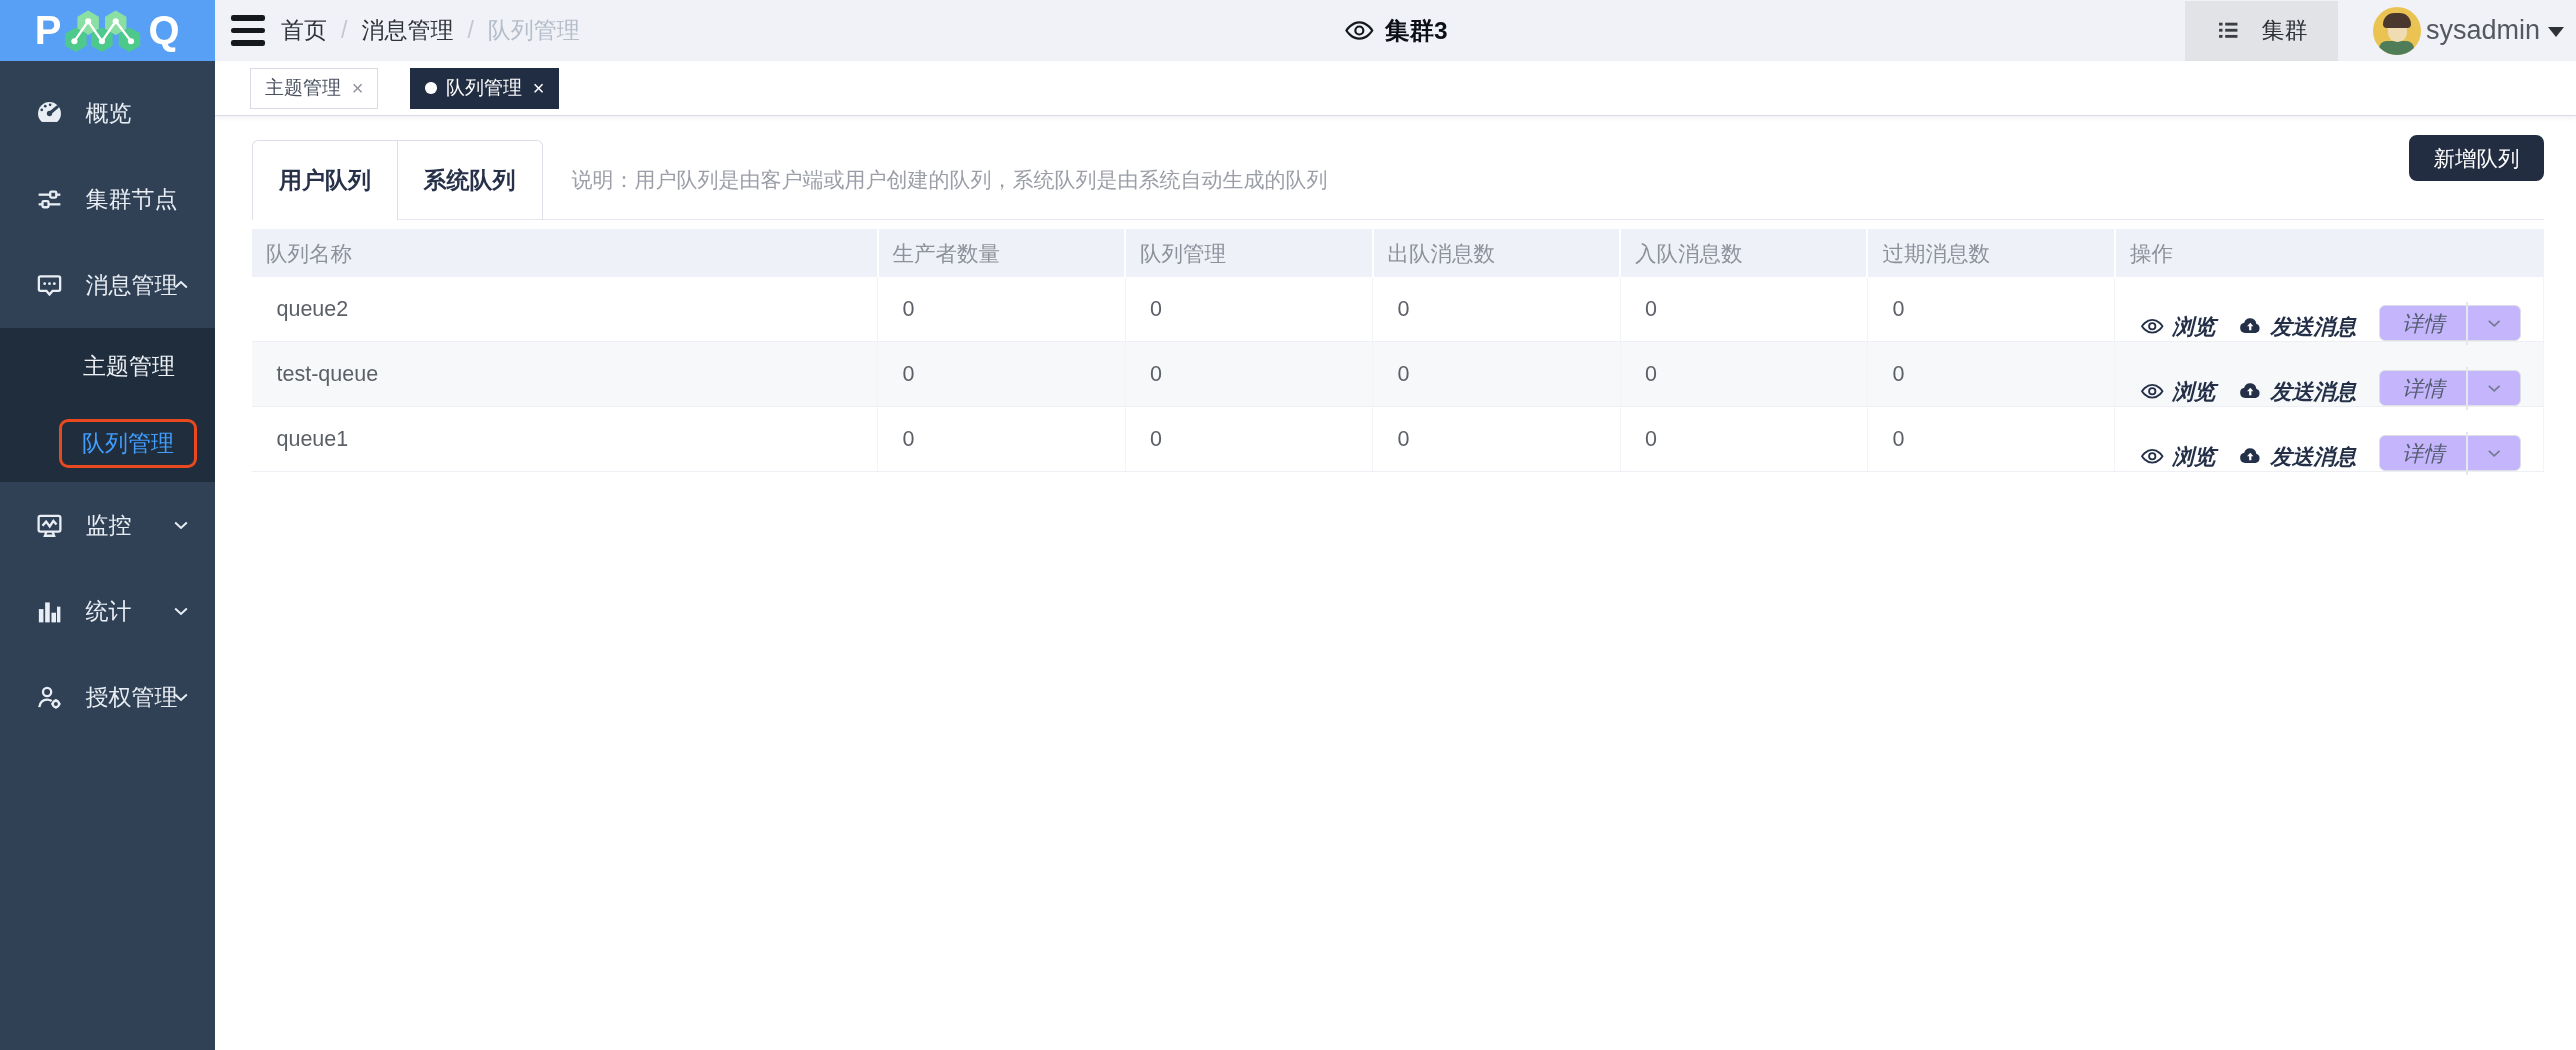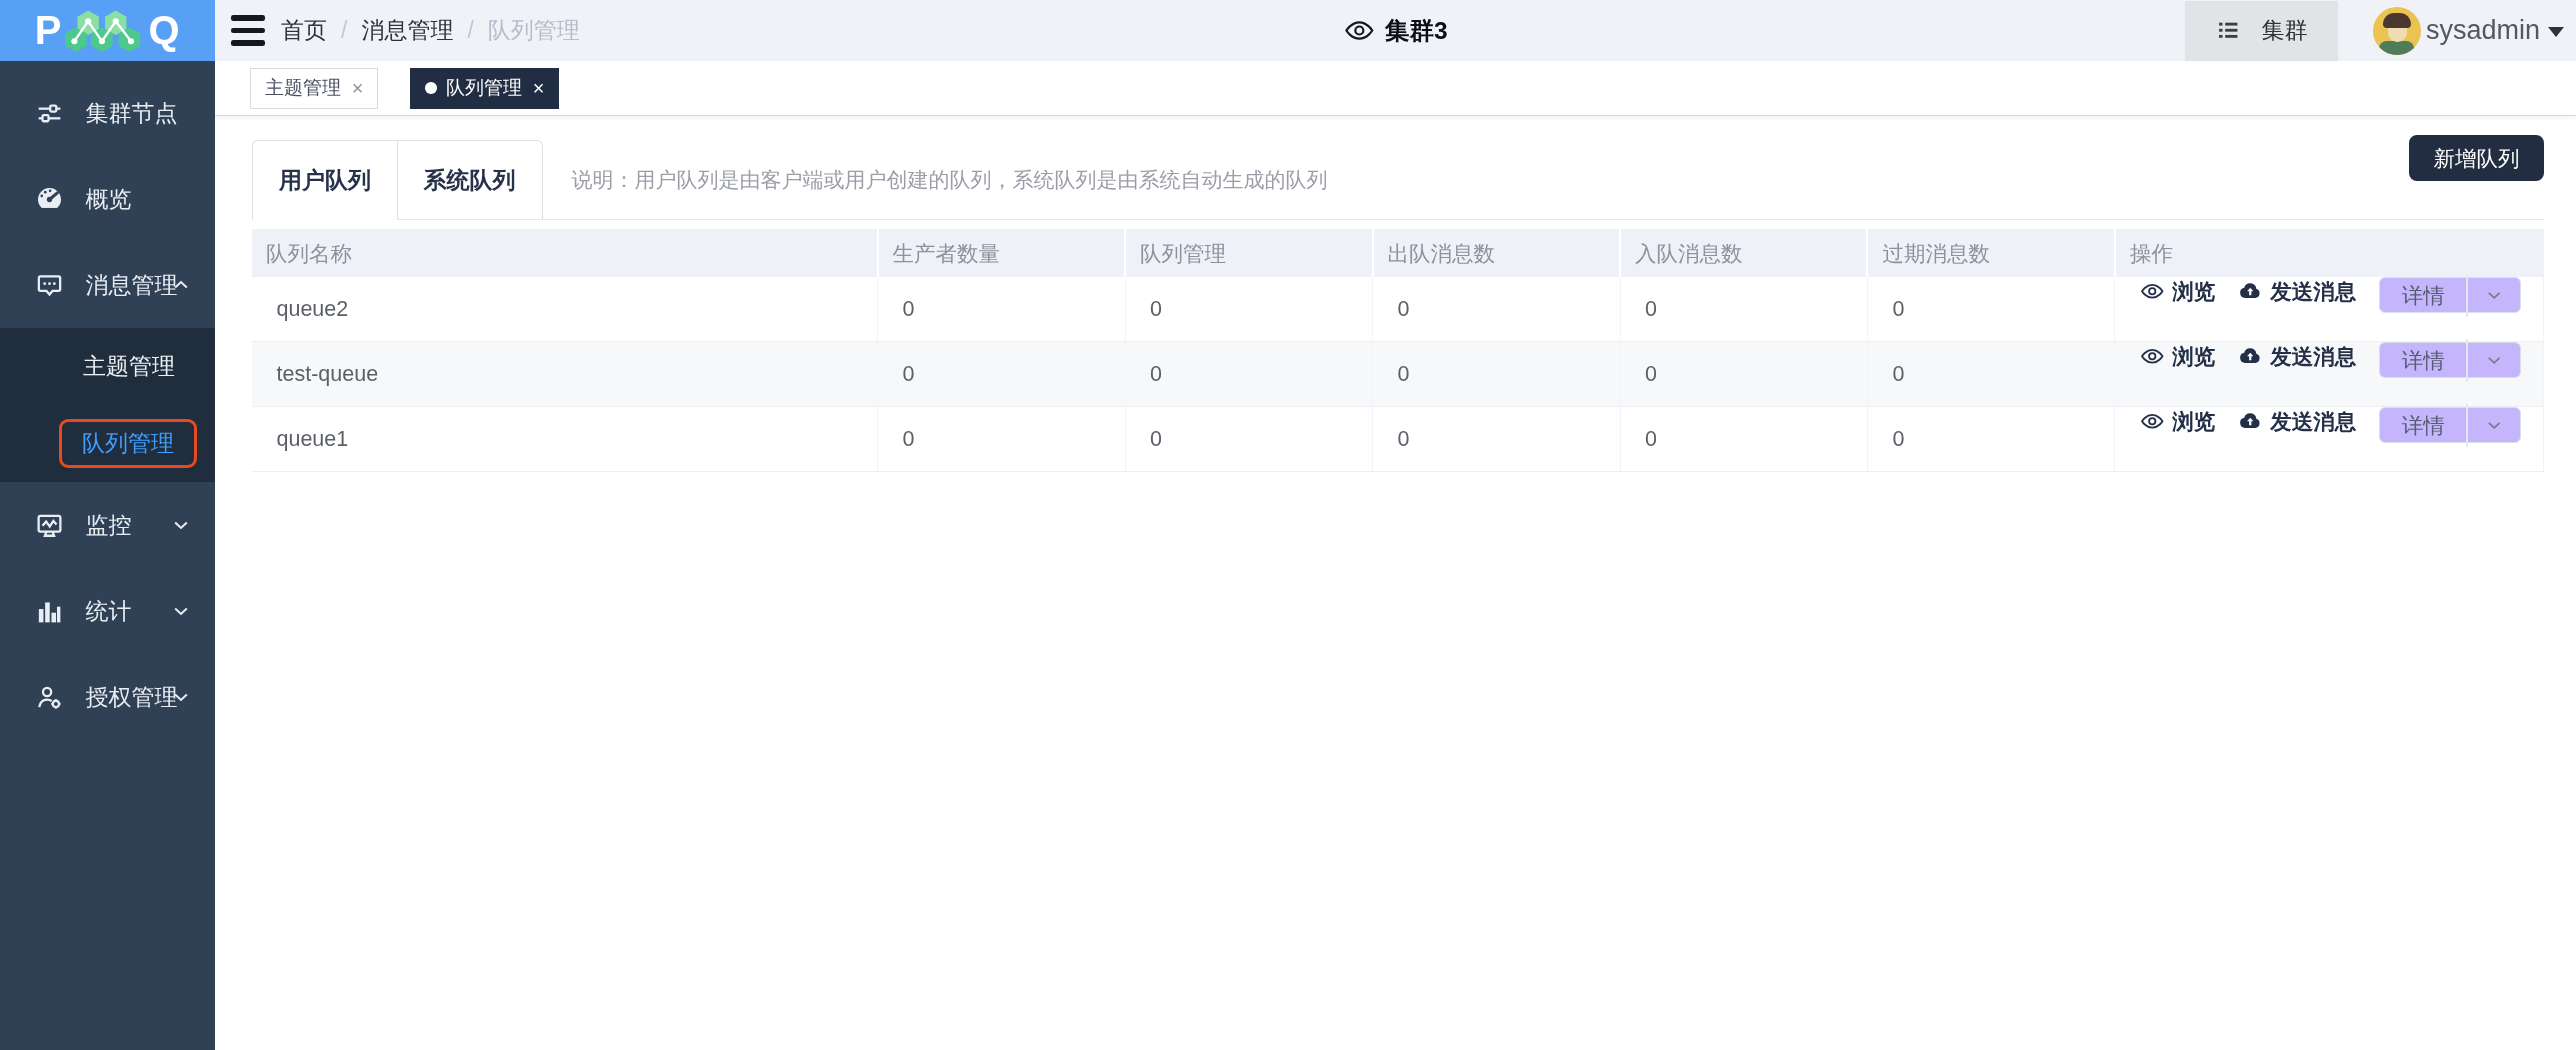--- a/index.html
+++ b/index.html
@@ -76,21 +76,21 @@
              font-family:inherit; }
 
   
   table.queue-table { width:100%; margin-top:9.2px; border-collapse:collapse; table-layout:fixed; }
   .queue-table thead th { height:48px; background:#eff1f9; color:#8d919b; font-size:21.5px; font-weight:normal;
                           text-align:left; padding-left:14px; border-right:2.3px solid #ffffff; }
   .queue-table thead th:last-child { border-right:none; }
   .queue-table tbody td { height:64px; font-size:21.5px; color:#5b5f66; padding-left:24.5px;
                           border-bottom:1.5px solid #edeff4; border-right:1.5px solid #f2f4f8; background:#ffffff; }
   .queue-table tbody tr.striped td { background:#f7f8fa; }
-  .actions-cell { display:flex; align-items:flex-start; gap:23px; height:64px; }
+  .actions-cell { display:flex; align-items:flex-end; gap:23px; height:64px;font-style:italic; }
   .action-link { display:flex; align-items:center; gap:7.7px; cursor:pointer; }
   .action-link svg { width:24.5px; height:24.5px; }
   .action-link .a-label { font-size:21.5px; font-weight:600; color:#243048; }
   .detail-btn { display:flex; align-items:center; height:36px; border:1.5px solid #dcdfe6; border-radius:6.1px; background:#c4b5fd; cursor:pointer; }
   .detail-btn .d-label { padding:0 21.5px; font-size:21.5px; color:#545d70; }
   .detail-btn .d-divider { width:1.5px; height:43px; background:#e4e7ed; }
   .detail-btn .d-caret { padding:0 17px; display:flex; align-items:center; }
   .detail-btn .d-caret svg { width:18.4px; height:18.4px; }
 </style>
 </head>
@@ -110,40 +110,40 @@
         <circle cx="30" cy="20" r="4" fill="#ffffff"></circle>
       <circle cx="48" cy="46" r="4" fill="#ffffff"></circle>
         <circle cx="66" cy="20" r="4" fill="#ffffff"></circle>
       <circle cx="86" cy="46" r="4" fill="#ffffff"></circle>
     </svg>
     <span class="logo-letter">Q</span>
   </div>
 
   <nav class="menu">
     <div class="menu-item">
-      <svg class="m-icon" viewBox="0 0 24 24" fill="none" stroke="#e9eef5" stroke-width="1.9">
-        <line x1="3" y1="8" x2="21" y2="8"></line>
-          <rect x="12.6" y="5.4" width="5" height="5" rx="1" fill="#304156"></rect>
-        <line x1="3" y1="16" x2="21" y2="16"></line>
-          <rect x="6.2" y="13.4" width="5" height="5" rx="1" fill="#304156"></rect>
-      </svg>
-      <span class="m-label">集群节点</span>
-    </div>
-
-    <div class="menu-item">
       <svg class="m-icon" viewBox="0 0 24 24">
         <circle cx="12" cy="12" r="9.5" fill="#e9eef5"></circle>
         <path d="M12 12 L18.5 6.5" stroke="#304156" stroke-width="2.6" stroke-linecap="round"></path>
         <circle cx="12" cy="12" r="2.2" fill="#304156"></circle>
         <circle cx="5.6" cy="9" r="1.1" fill="#304156"></circle>
           <circle cx="8.5" cy="5.9" r="1.1" fill="#304156"></circle>
         <circle cx="12.5" cy="4.8" r="1.1" fill="#304156"></circle>
         <rect x="4" y="19" width="16" height="2.6" fill="#304156"></rect>
       </svg>
       <span class="m-label">概览</span>
+    </div>
+
+    <div class="menu-item">
+      <svg class="m-icon" viewBox="0 0 24 24" fill="none" stroke="#e9eef5" stroke-width="1.9">
+        <line x1="3" y1="8" x2="21" y2="8"></line>
+          <rect x="12.6" y="5.4" width="5" height="5" rx="1" fill="#304156"></rect>
+        <line x1="3" y1="16" x2="21" y2="16"></line>
+          <rect x="6.2" y="13.4" width="5" height="5" rx="1" fill="#304156"></rect>
+      </svg>
+      <span class="m-label">集群节点</span>
     </div>
 
     <div class="menu-item">
       <svg class="m-icon" viewBox="0 0 24 24" fill="none" stroke="#e9eef5" stroke-width="1.9">
         <path d="M4.5 4.5h15a1.3 1.3 0 0 1 1.3 1.3v9.4a1.3 1.3 0 0 1-1.3 1.3h-5l-2.5 3-2.5-3h-5a1.3 1.3 0 0 1-1.3-1.3V5.8a1.3 1.3 0 0 1 1.3-1.3z"></path>
         <circle cx="8" cy="10.5" r="1.15" fill="#e9eef5" stroke="none"></circle>
         <circle cx="12" cy="10.5" r="1.15" fill="#e9eef5" stroke="none"></circle>
         <circle cx="16" cy="10.5" r="1.15" fill="#e9eef5" stroke="none"></circle>
       </svg>
       <span class="m-label">消息管理</span>

